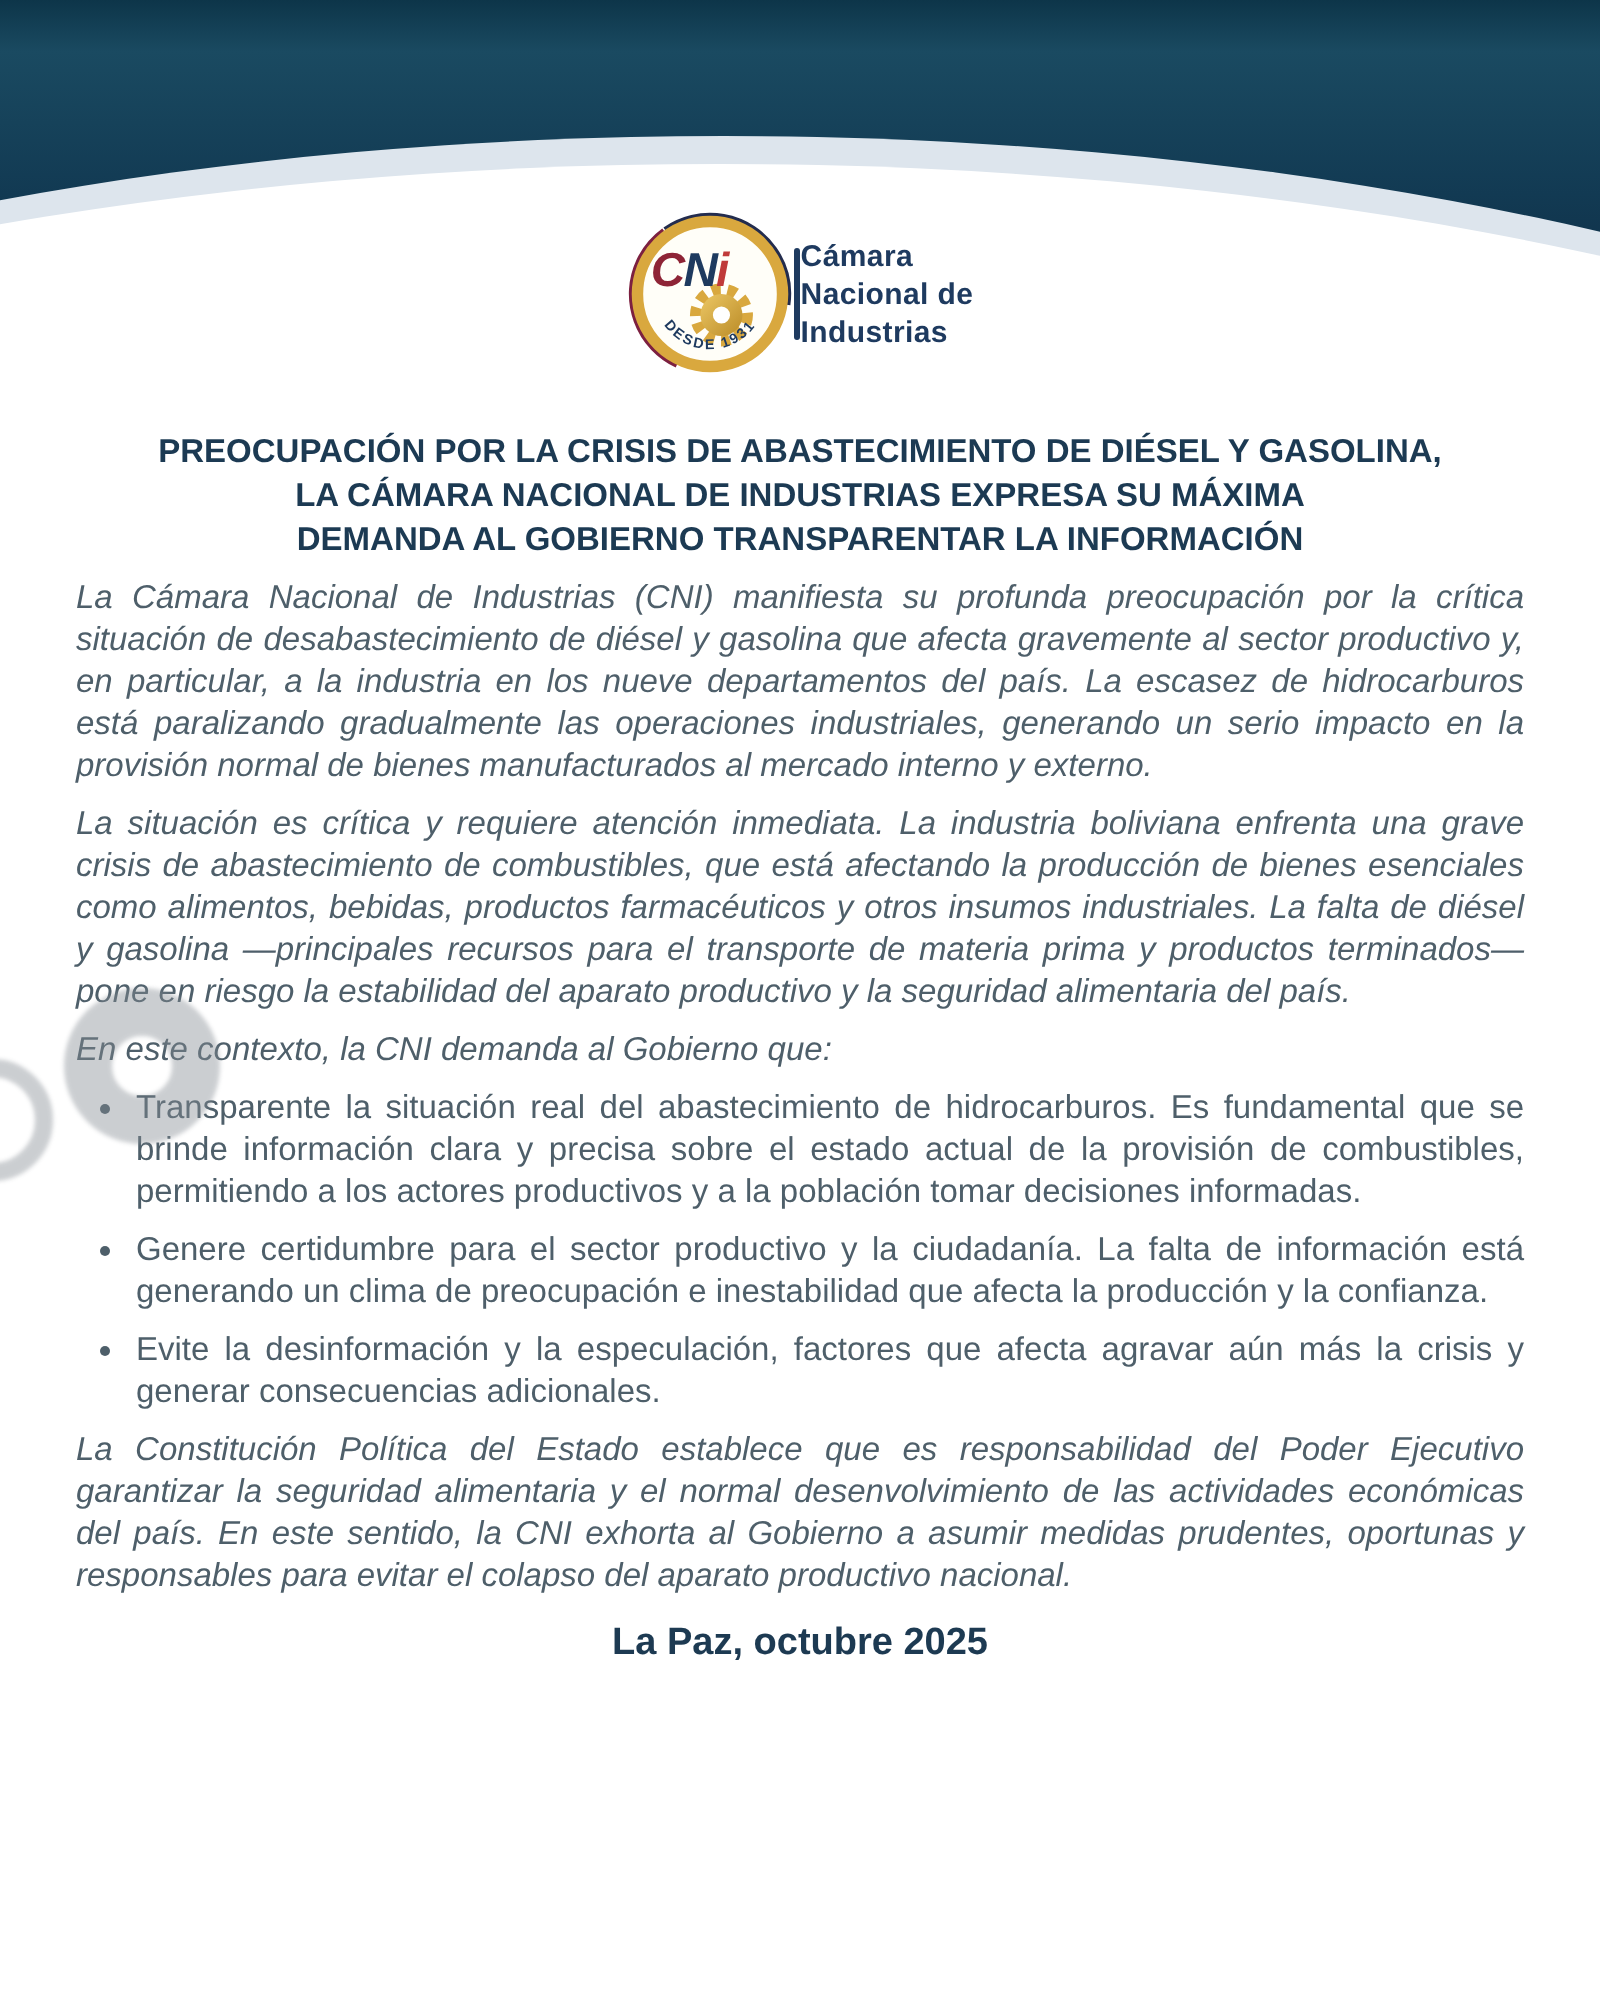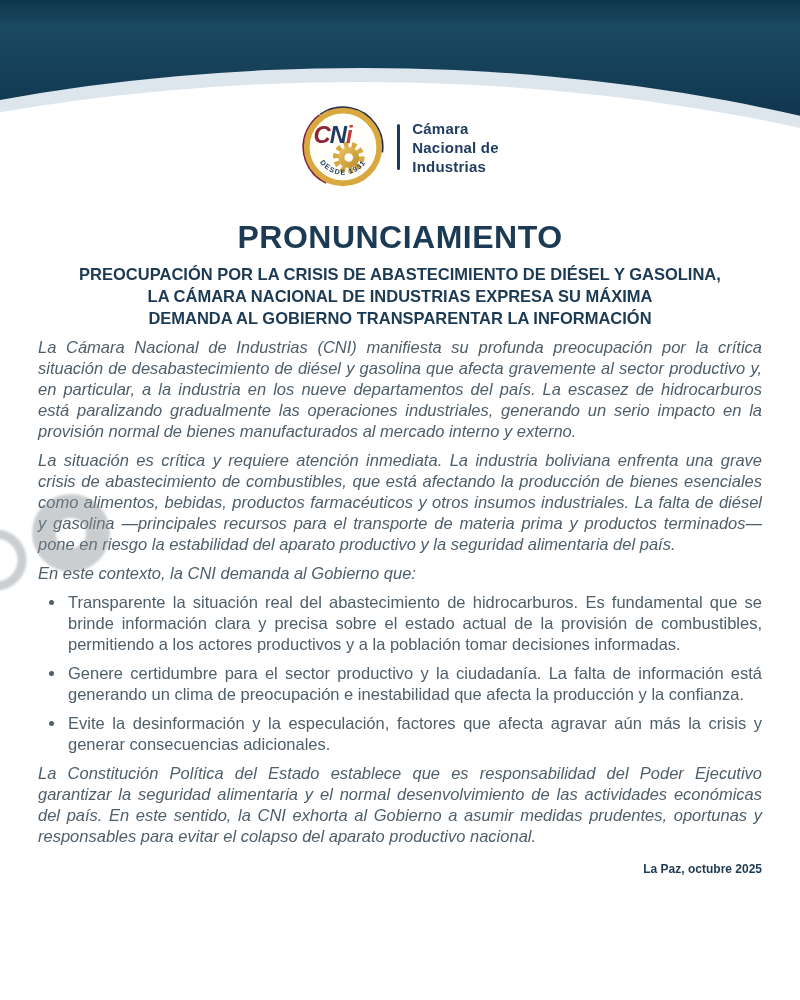--- a/index.html
+++ b/index.html
@@ -9,35 +9,35 @@
   }
   
   .hero{position:absolute;top:0;left:0;width:800px;height:215px;overflow:hidden;}
   .hero-navy{position:absolute;inset:0;
     background:linear-gradient(180deg,#0d3549 0%,#1a4a61 12%,#123a53 45%,#0b2036 100%);}
   .arc-gray{position:absolute;top:68px;left:50%;width:1900px;height:850px;
     margin-left:-988px;border-radius:50%;background:#dde5ed;}
   .arc-white{position:absolute;top:82px;left:50%;width:2000px;height:900px;
     margin-left:-1040px;border-radius:50%;background:#ffffff;}
   .logo-row{position:absolute;left:0;right:0;top:104px;display:flex;
-    justify-content:center;align-items:center;gap:12px;}
+    justify-content:center;align-items:center;}
   .logo-sep{width:3px;height:46px;background:#1e3a5f;border-radius:2px;}
   .logo-text{color:#1e3a5f;font-weight:bold;font-size:15px;line-height:19px;letter-spacing:.2px;}
   .logo-text span{display:block;}
   
   .content{position:absolute;top:215px;left:0;right:0;padding:0 38px;}
   .title{text-align:center;color:#1c3a53;font-size:32px;font-weight:800;
     letter-spacing:.5px;margin:4px 0 7px;}
   .subtitle{text-align:center;color:#1c3a53;font-weight:bold;font-size:16.5px;line-height:22px;}
   .subtitle div{white-space:nowrap;}
   .bodytext{color:#4e5f6a;font-size:16.5px;line-height:21px;}
   .bodytext p{text-align:justify;margin:8px 0;font-style:italic;}
   ul.demands{margin:8px 0;padding-left:28px;list-style:disc outside;}
   ul.demands li{text-align:justify;margin:0 0 8px 0;padding-left:2px;}
-  .dateline{text-align:right;font-weight:bold;color:#1d3a52;font-size:12px;margin-top:12px;}
+  .dateline{text-align:center;font-weight:bold;color:#1d3a52;font-size:19px;margin-top:12px;}
   
   .watermark{position:absolute;left:-10px;top:468px;width:150px;height:140px;
     pointer-events:none;z-index:5;opacity:.42;filter:blur(1px);}
 </style>
 </head>
 <body>
 
 <div class="page">
 
   <div class="hero">
@@ -77,21 +77,20 @@
 
       <div class="logo-text">
         <span>Cámara</span>
         <span>Nacional de</span>
         <span>Industrias</span>
       </div>
     </div>
   </div>
 
   <div class="content">
-    <h1 class="title">PRONUNCIAMIENTO</h1>
 
     <div class="subtitle">
       <div>PREOCUPACIÓN POR LA CRISIS DE ABASTECIMIENTO DE DIÉSEL Y GASOLINA,</div>
       <div>LA CÁMARA NACIONAL DE INDUSTRIAS EXPRESA SU MÁXIMA</div>
       <div>DEMANDA AL GOBIERNO TRANSPARENTAR LA INFORMACIÓN</div>
     </div>
 
     <div class="bodytext">
       <p>La Cámara Nacional de Industrias (CNI) manifiesta su profunda preocupación por la crítica situación de desabastecimiento de diésel y gasolina que afecta gravemente al sector productivo y, en particular, a la industria en los nueve departamentos del país. La escasez de hidrocarburos está paralizando gradualmente las operaciones industriales, generando un serio impacto en la provisión normal de bienes manufacturados al mercado interno y externo.</p>
       <p>La situación es crítica y requiere atención inmediata. La industria boliviana enfrenta una grave crisis de abastecimiento de combustibles, que está afectando la producción de bienes esenciales como alimentos, bebidas, productos farmacéuticos y otros insumos industriales. La falta de diésel y gasolina —principales recursos para el transporte de materia prima y productos terminados— pone en riesgo la estabilidad del aparato productivo y la seguridad alimentaria del país.</p>

